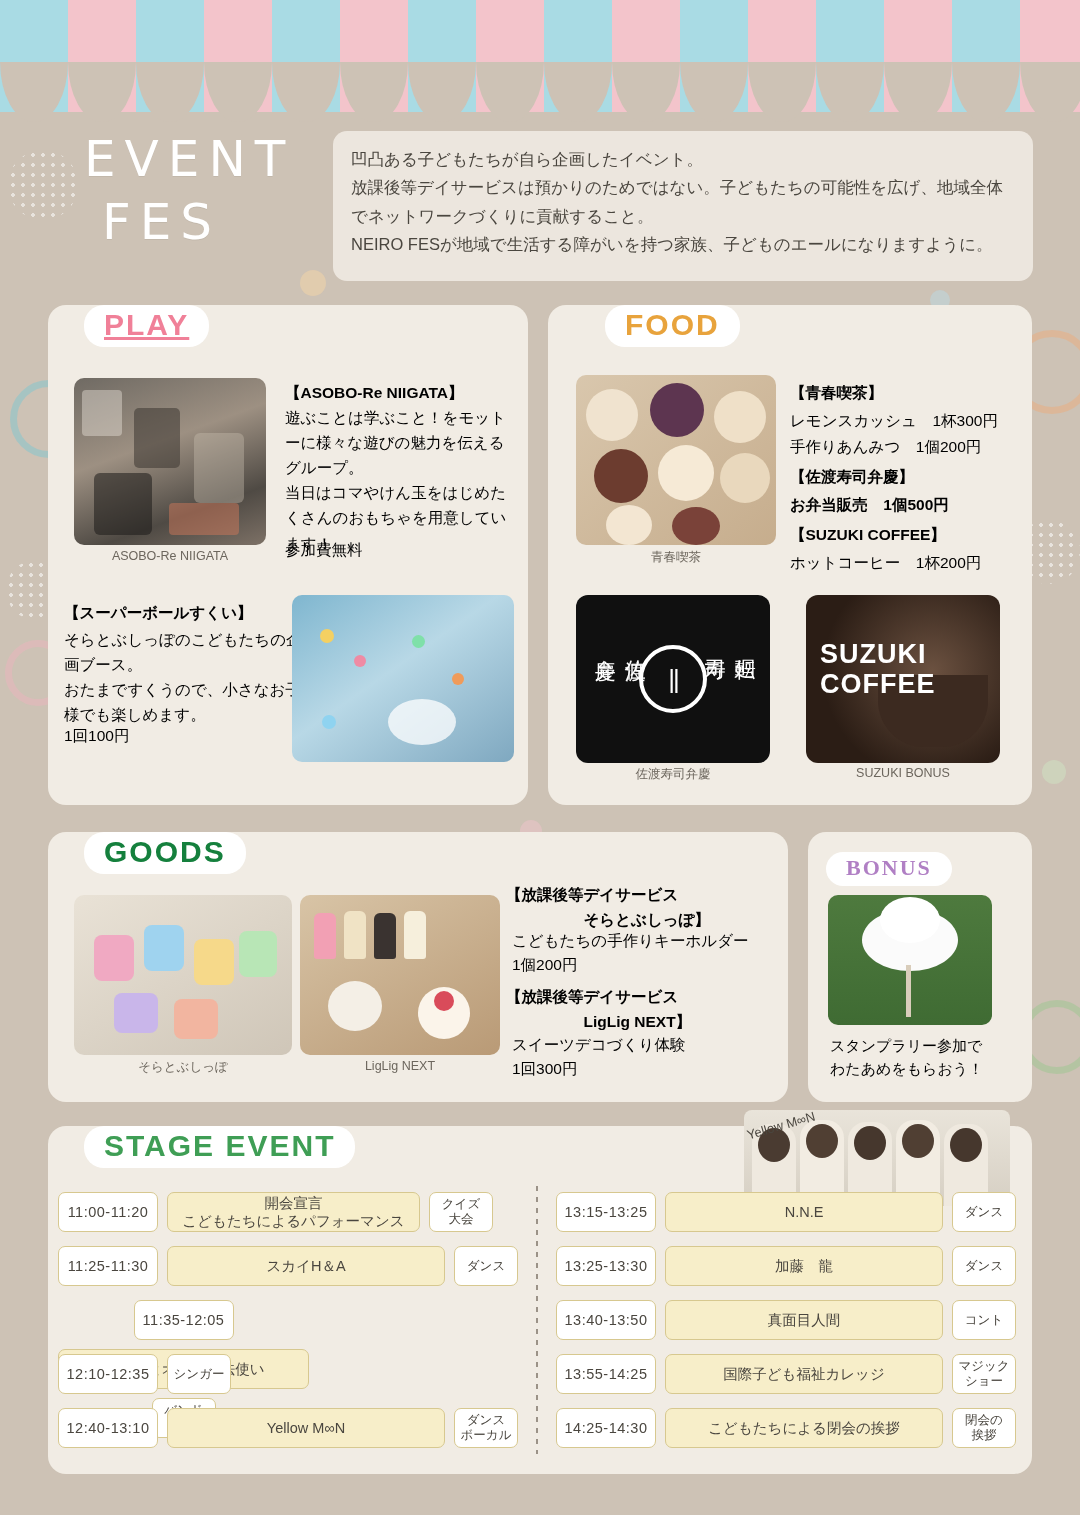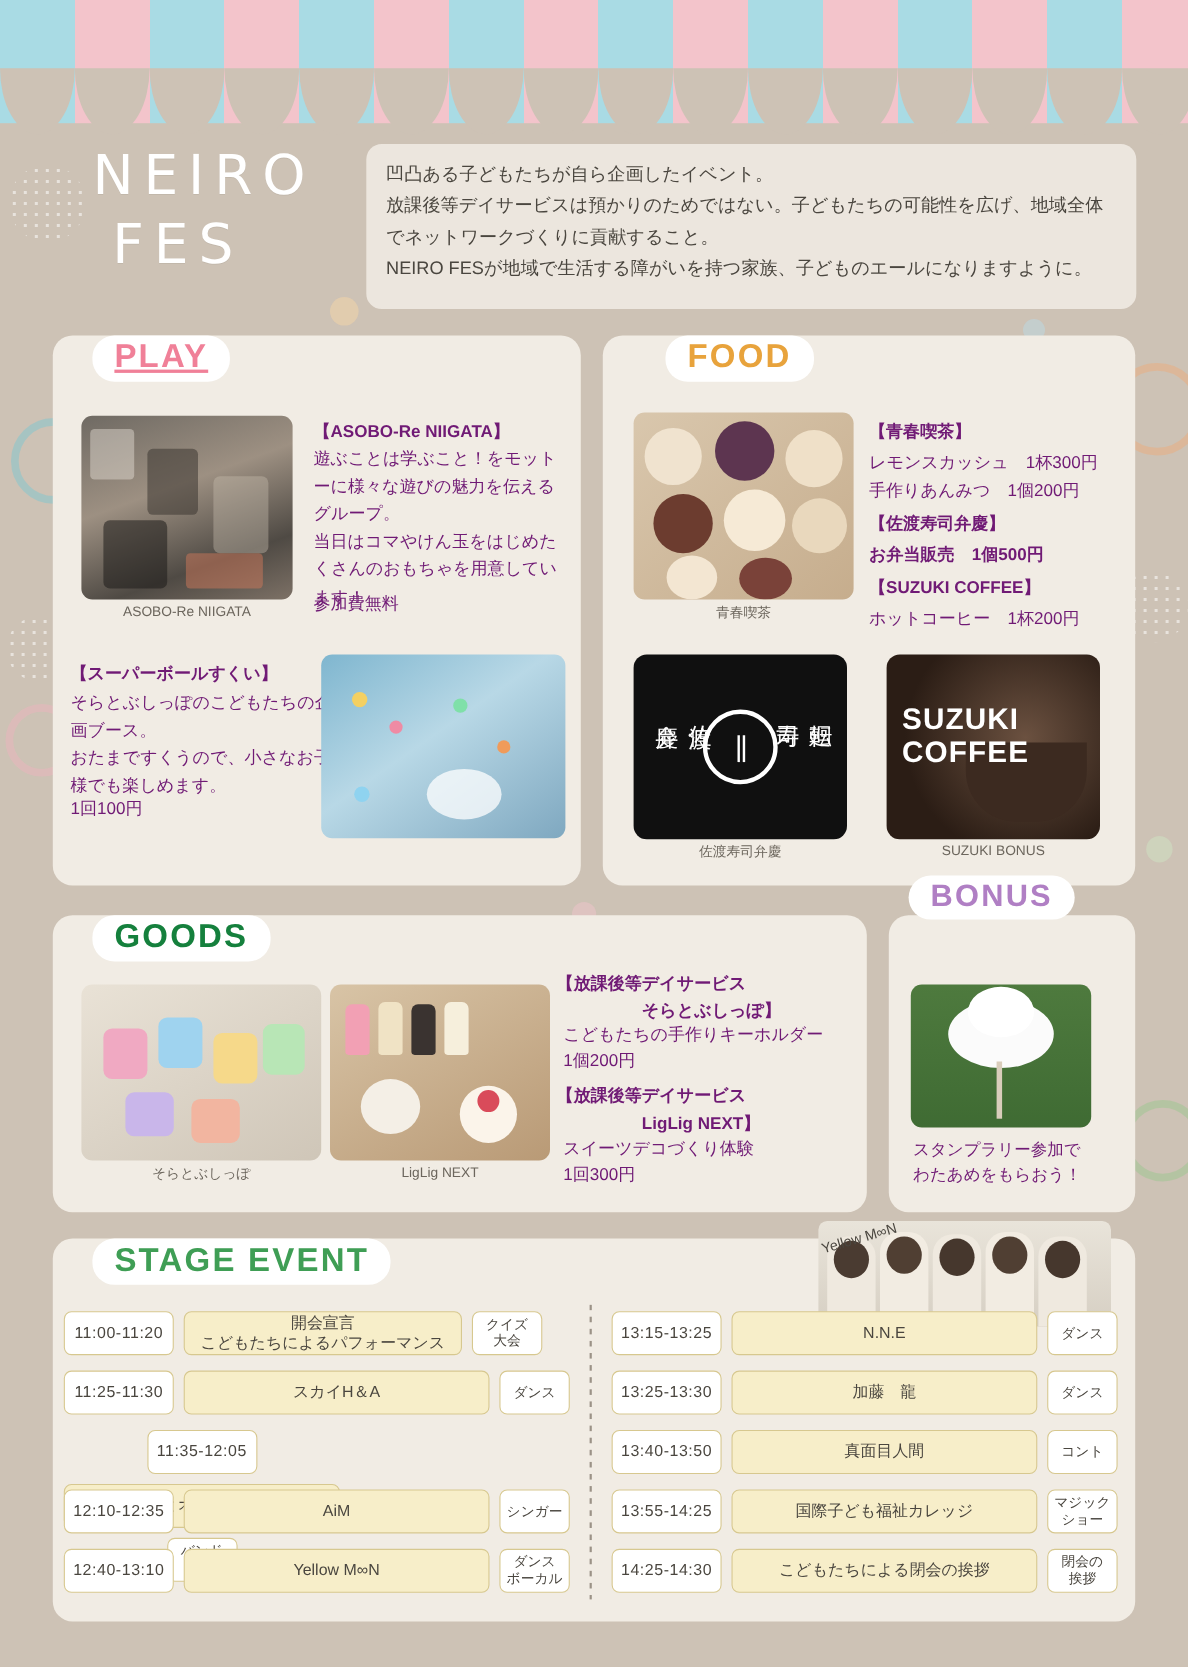--- a/index.html
+++ b/index.html
@@ -49,21 +49,21 @@
   .lab-play{color:#f08098;}
   .lab-food{color:#e8a33c;}
   .lab-goods{color:#15803d;}
   .lab-bonus{color:#b07fc4;}
   .lab-stage{color:#3f9e55;}
 
   
   .photo{position:absolute;border-radius:10px;overflow:hidden;background:#b7ac9e;}
   .cap{position:absolute;font-size:12.5px;color:#6c665d;text-align:center;}
 
-  .txt{position:absolute;font-size:15.5px;line-height:1.62;color:#701a75;}
+  .txt{position:absolute;font-size:15.5px;line-height:1.62;color:#000000;}
 
   
   .stage-row{position:absolute;display:flex;align-items:center;gap:9px;}
   .time{width:100px;height:40px;border:1.6px solid #d7c88f;border-radius:7px;
     background:#fff;display:flex;align-items:center;justify-content:center;
     font-size:14.5px;color:#4a463f;letter-spacing:.5px;box-sizing:border-box;}
   .act{height:40px;border:1.6px solid #d7c88f;border-radius:7px;background:#f7eec9;
     display:flex;align-items:center;justify-content:center;text-align:center;
     font-size:14.5px;color:#4a463f;line-height:1.25;box-sizing:border-box;}
   .genre{width:64px;height:40px;border:1.6px solid #d7c88f;border-radius:7px;background:#fff;
@@ -106,21 +106,21 @@
   <div class="ring" style="left:5px;top:640px;width:52px;height:52px;border-color:rgba(240,180,190,.45)"></div>
   <div class="dotgrid" style="left:8px;top:150px;width:70px;height:70px;"></div>
   <div class="dotgrid" style="left:1016px;top:520px;width:64px;height:64px;"></div>
   <div class="dotgrid" style="left:6px;top:560px;width:60px;height:60px;"></div>
   <div class="blob" style="left:300px;top:270px;width:26px;height:26px;background:#f6d6a8"></div>
   <div class="blob" style="left:930px;top:290px;width:20px;height:20px;background:#bcd9e6"></div>
   <div class="blob" style="left:520px;top:820px;width:22px;height:22px;background:#f0c3cc"></div>
   <div class="blob" style="left:1042px;top:760px;width:24px;height:24px;background:#cfe3c4"></div>
 
   <div class="title">
-    <span>NEIRO</span>
+    <span>EVENT</span>
     <span class="l2">FES</span>
   </div>
 
   <div class="lead" style="white-space:pre-line">凹凸ある子どもたちが自ら企画したイベント。
 放課後等デイサービスは預かりのためではない。子どもたちの可能性を広げ、地域全体でネットワークづくりに貢献すること。
 NEIRO FESが地域で生活する障がいを持つ家族、子どものエールになりますように。</div>
 
   <div class="card" style="left:48px;top:305px;width:480px;height:500px;"></div>
   <div class="sec-label lab-play" style="left:84px;top:305px;text-decoration:underline;">PLAY</div>
 
@@ -225,21 +225,21 @@
 　　　　　そらとぶしっぽ】</div>
   <div class="txt" style="left:512px;top:928px;width:280px;">こどもたちの手作りキーホルダー</div>
   <div class="txt" style="left:512px;top:952px;width:280px;">1個200円</div>
 
   <div class="txt" style="left:506px;top:984px;width:280px;font-weight:bold;white-space:pre-line;">【放課後等デイサービス
 　　　　　LigLig NEXT】</div>
   <div class="txt" style="left:512px;top:1032px;width:280px;">スイーツデコづくり体験</div>
   <div class="txt" style="left:512px;top:1056px;width:280px;">1回300円</div>
 
   <div class="card" style="left:808px;top:832px;width:224px;height:270px;"></div>
-  <div class="sec-label lab-bonus" style="left:826px;top:796px;font-size:28px;">BONUS</div>
+  <div class="sec-label lab-bonus" style="left:826px;top:852px;font-size:22px;font-family:Liberation Serif, serif;">BONUS</div>
 
   <div class="photo" style="left:828px;top:895px;width:164px;height:130px;
      background:linear-gradient(180deg,#4e7a3e,#3f6b33);">
      <div style="position:absolute;left:34px;top:14px;width:96px;height:62px;border-radius:50%;background:#fbfbfb"></div>
      <div style="position:absolute;left:52px;top:2px;width:60px;height:46px;border-radius:50%;background:#ffffff"></div>
      <div style="position:absolute;left:78px;top:70px;width:5px;height:52px;background:#d9cdbb"></div>
   </div>
   <div class="txt" style="left:830px;top:1034px;width:200px;white-space:pre-line;font-size:15px;line-height:1.55;">スタンプラリー参加で
 わたあめをもらおう！</div>
 
@@ -275,21 +275,20 @@
     <div class="genre" style="white-space:pre-line">ダンス</div>
   </div>
   <div class="stage-row" style="left:58px;top:1300px;flex-direction:column;">
     <div class="time">11:35-12:05</div>
     <div class="act" style="width:251px;white-space:pre-line">リンコとオズの魔法使い</div>
     <div class="genre" style="white-space:pre-line">バンド
 歌</div>
   </div>
   <div class="stage-row" style="left:58px;top:1354px;">
     <div class="time">12:10-12:35</div>
-    <div class="act" style="width:278px;white-space:pre-line">AiM</div>
     <div class="genre" style="white-space:pre-line">シンガー</div>
   </div>
   <div class="stage-row" style="left:58px;top:1408px;">
     <div class="time">12:40-13:10</div>
     <div class="act" style="width:278px;white-space:pre-line">Yellow M∞N</div>
     <div class="genre" style="white-space:pre-line">ダンス
 ボーカル</div>
   </div>
 
   <div class="stage-row" style="left:556px;top:1192px;">

